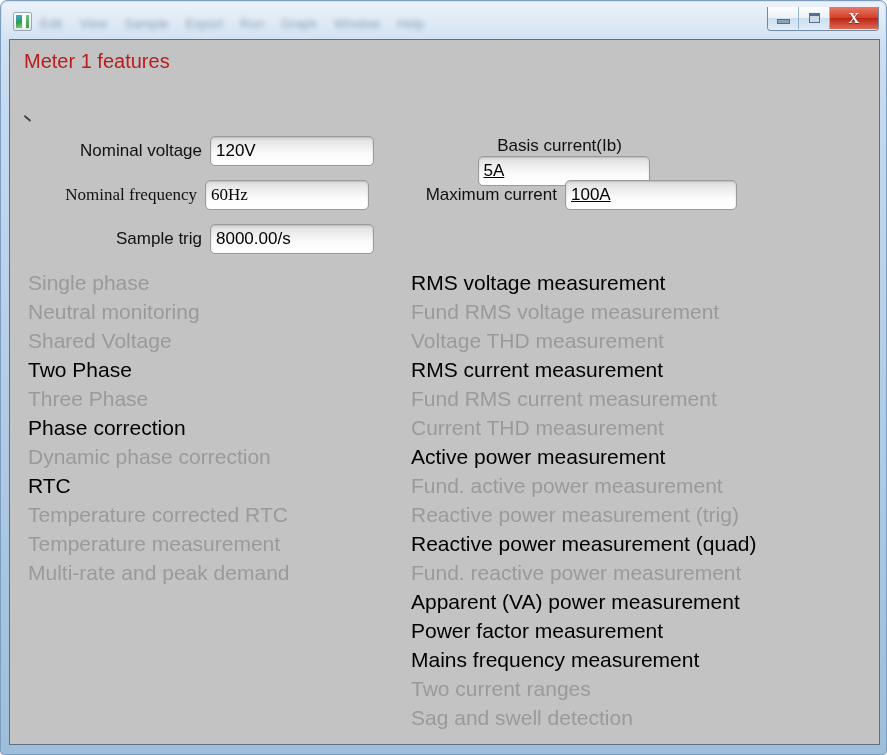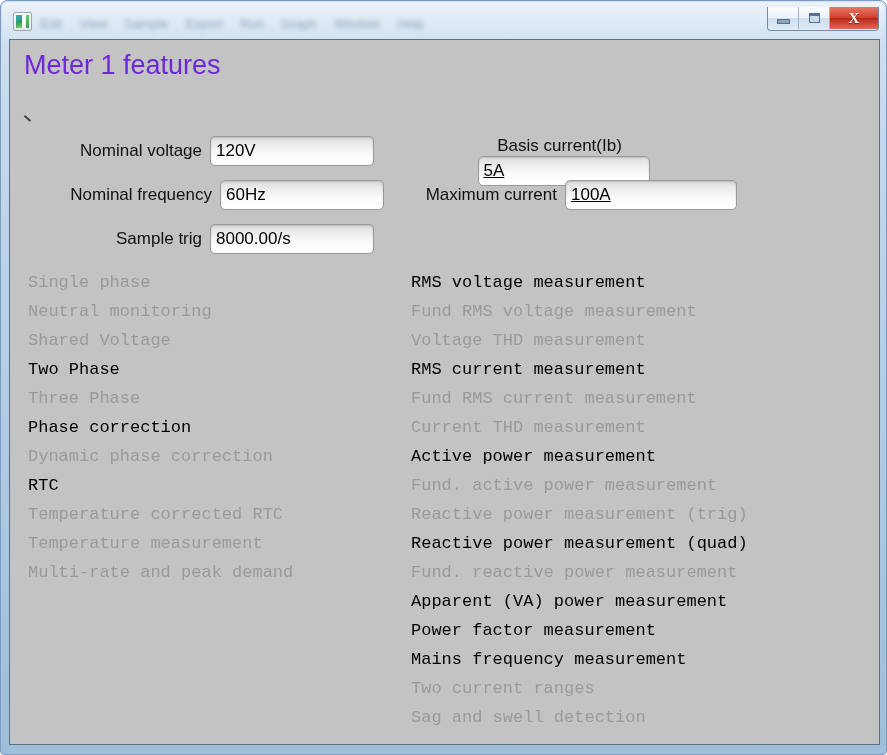--- a/index.html
+++ b/index.html
@@ -155,22 +155,22 @@
     height: 706px;
     background: #c3c3c3;
     border: 1px solid #5f6f80;
     box-sizing: border-box;
     overflow: hidden;
   }
 
   .page-title {
     position: absolute;
     left: 14px; top: 10px;
-    font-size: 27px;
-    color: #6d28d9;
+    font-size: 20px;
+    color: #b91c1c;
     white-space: nowrap;
   }
   .title-caret {
     position: absolute;
     left: 15px; top: 75px;
     width: 9px; height: 9px;
     pointer-events: none;
   }
   .title-caret:before {
     content: "";
@@ -210,42 +210,41 @@
     display: flex;
     align-items: center;
     padding-left: 5px;
     white-space: nowrap;
     overflow: hidden;
     flex: 0 0 auto;
   }
 
   
   .f-l1 { left: 8px;  top: 96px;  width: 356px; }
-  .f-l2 { left: 18px;  top: 140px; width: 356px; }
+  .f-l2 { left: 3px;  top: 140px; width: 356px; font-family: Liberation Serif, serif; }
   .f-l3 { left: 8px;  top: 184px; width: 356px; }
   
   .f-r1 { left: 380px; top: 96px;  width: 347px; flex-direction: column; }
   .f-r2 { left: 380px; top: 140px; width: 347px; }
   .f-r1 .inp, .f-r2 .inp { width: 172px; text-decoration: underline; }
 
   
   .feature-col {
     position: absolute;
     top: 228px;
   }
   .feature-col.left  { left: 18px;  width: 360px; }
   .feature-col.right { left: 401px; width: 440px; }
 
   .feature-item {
-    font-size: 17px;
+    font-size: 21px;
     line-height: 29px;
     height: 29px;
     white-space: nowrap;
     color: #000000;
-    font-family: Liberation Mono, monospace;
   }
   .feature-item.off {
     color: #9a9a9a;
   }
 </style>
 </head>
 <body>
 
 <div class="window">
   <div class="frame-gloss"></div>

